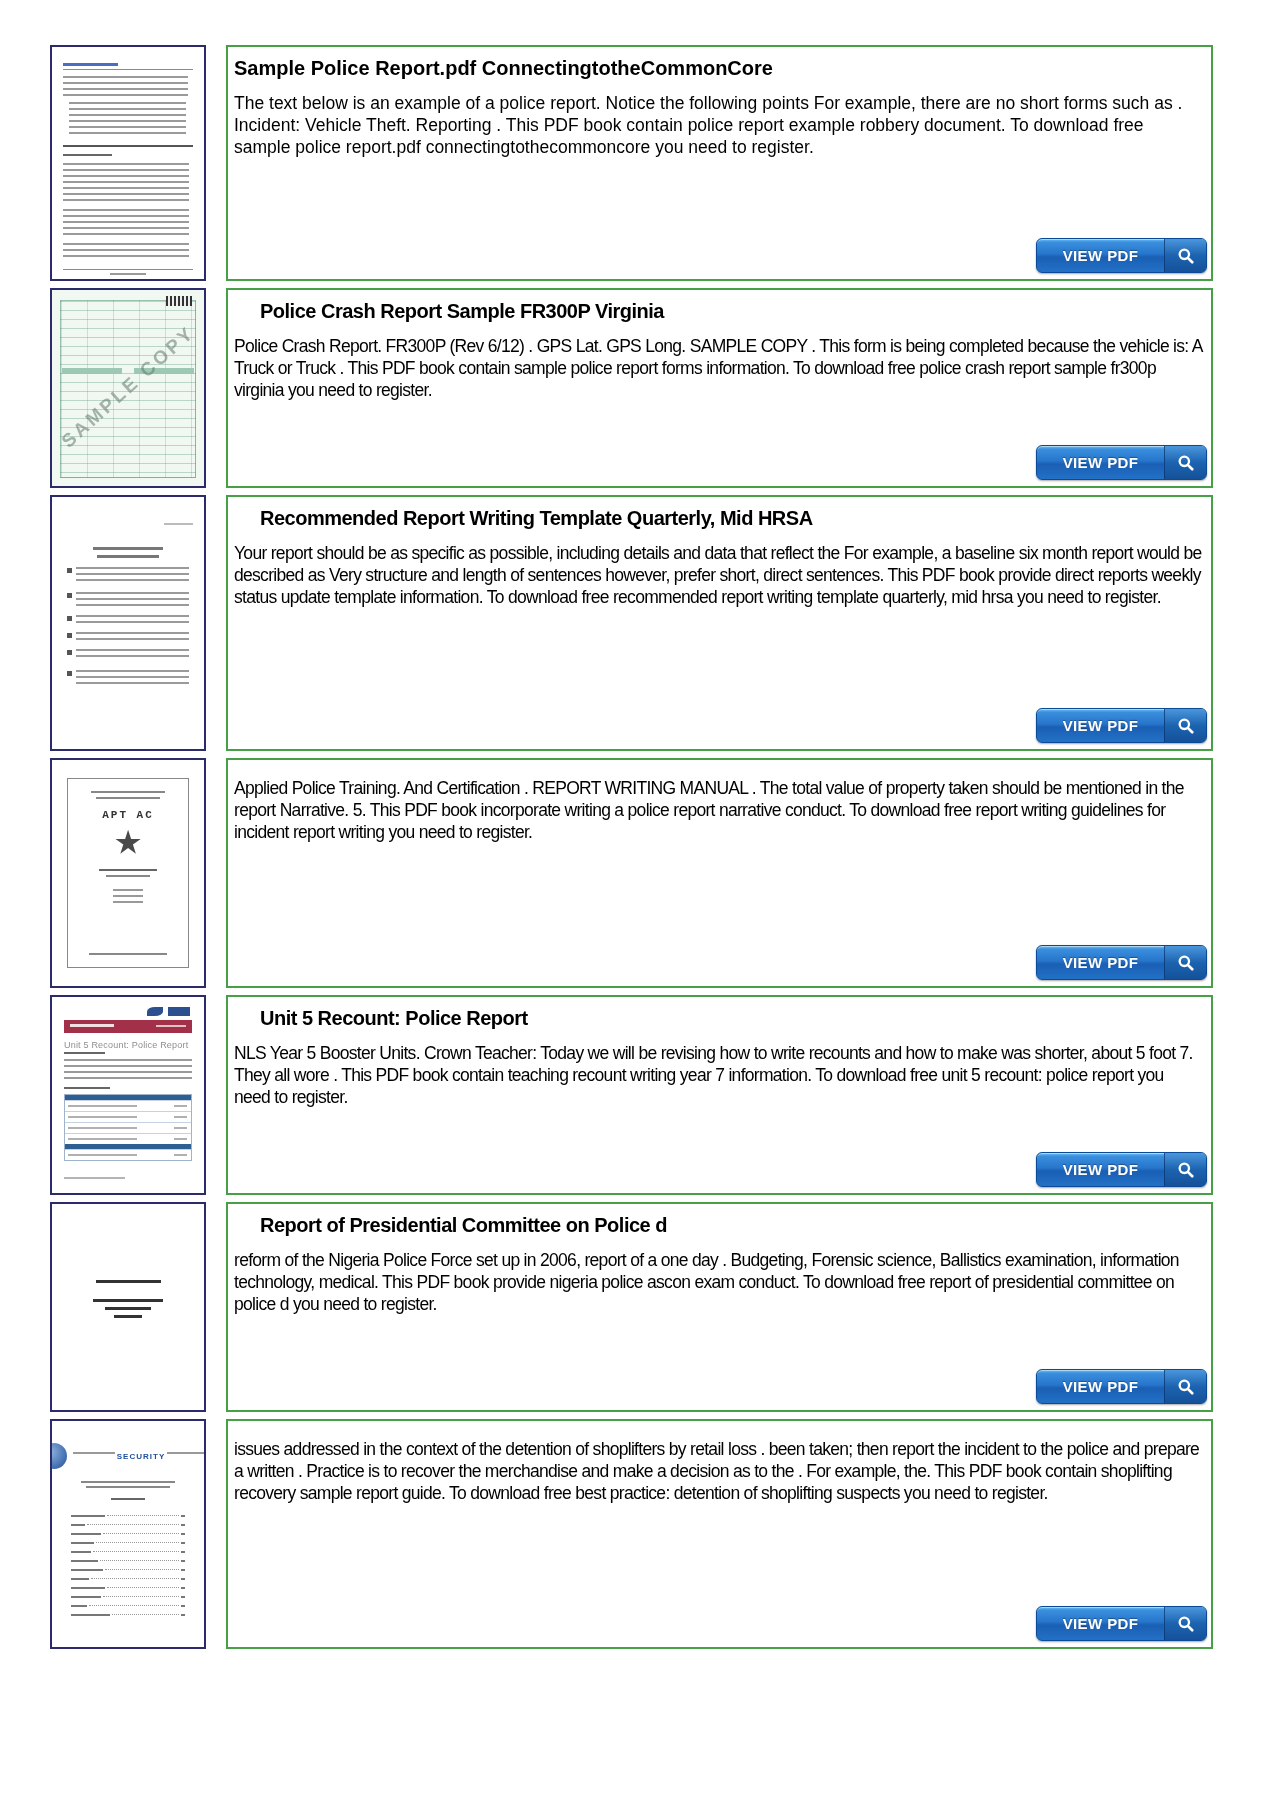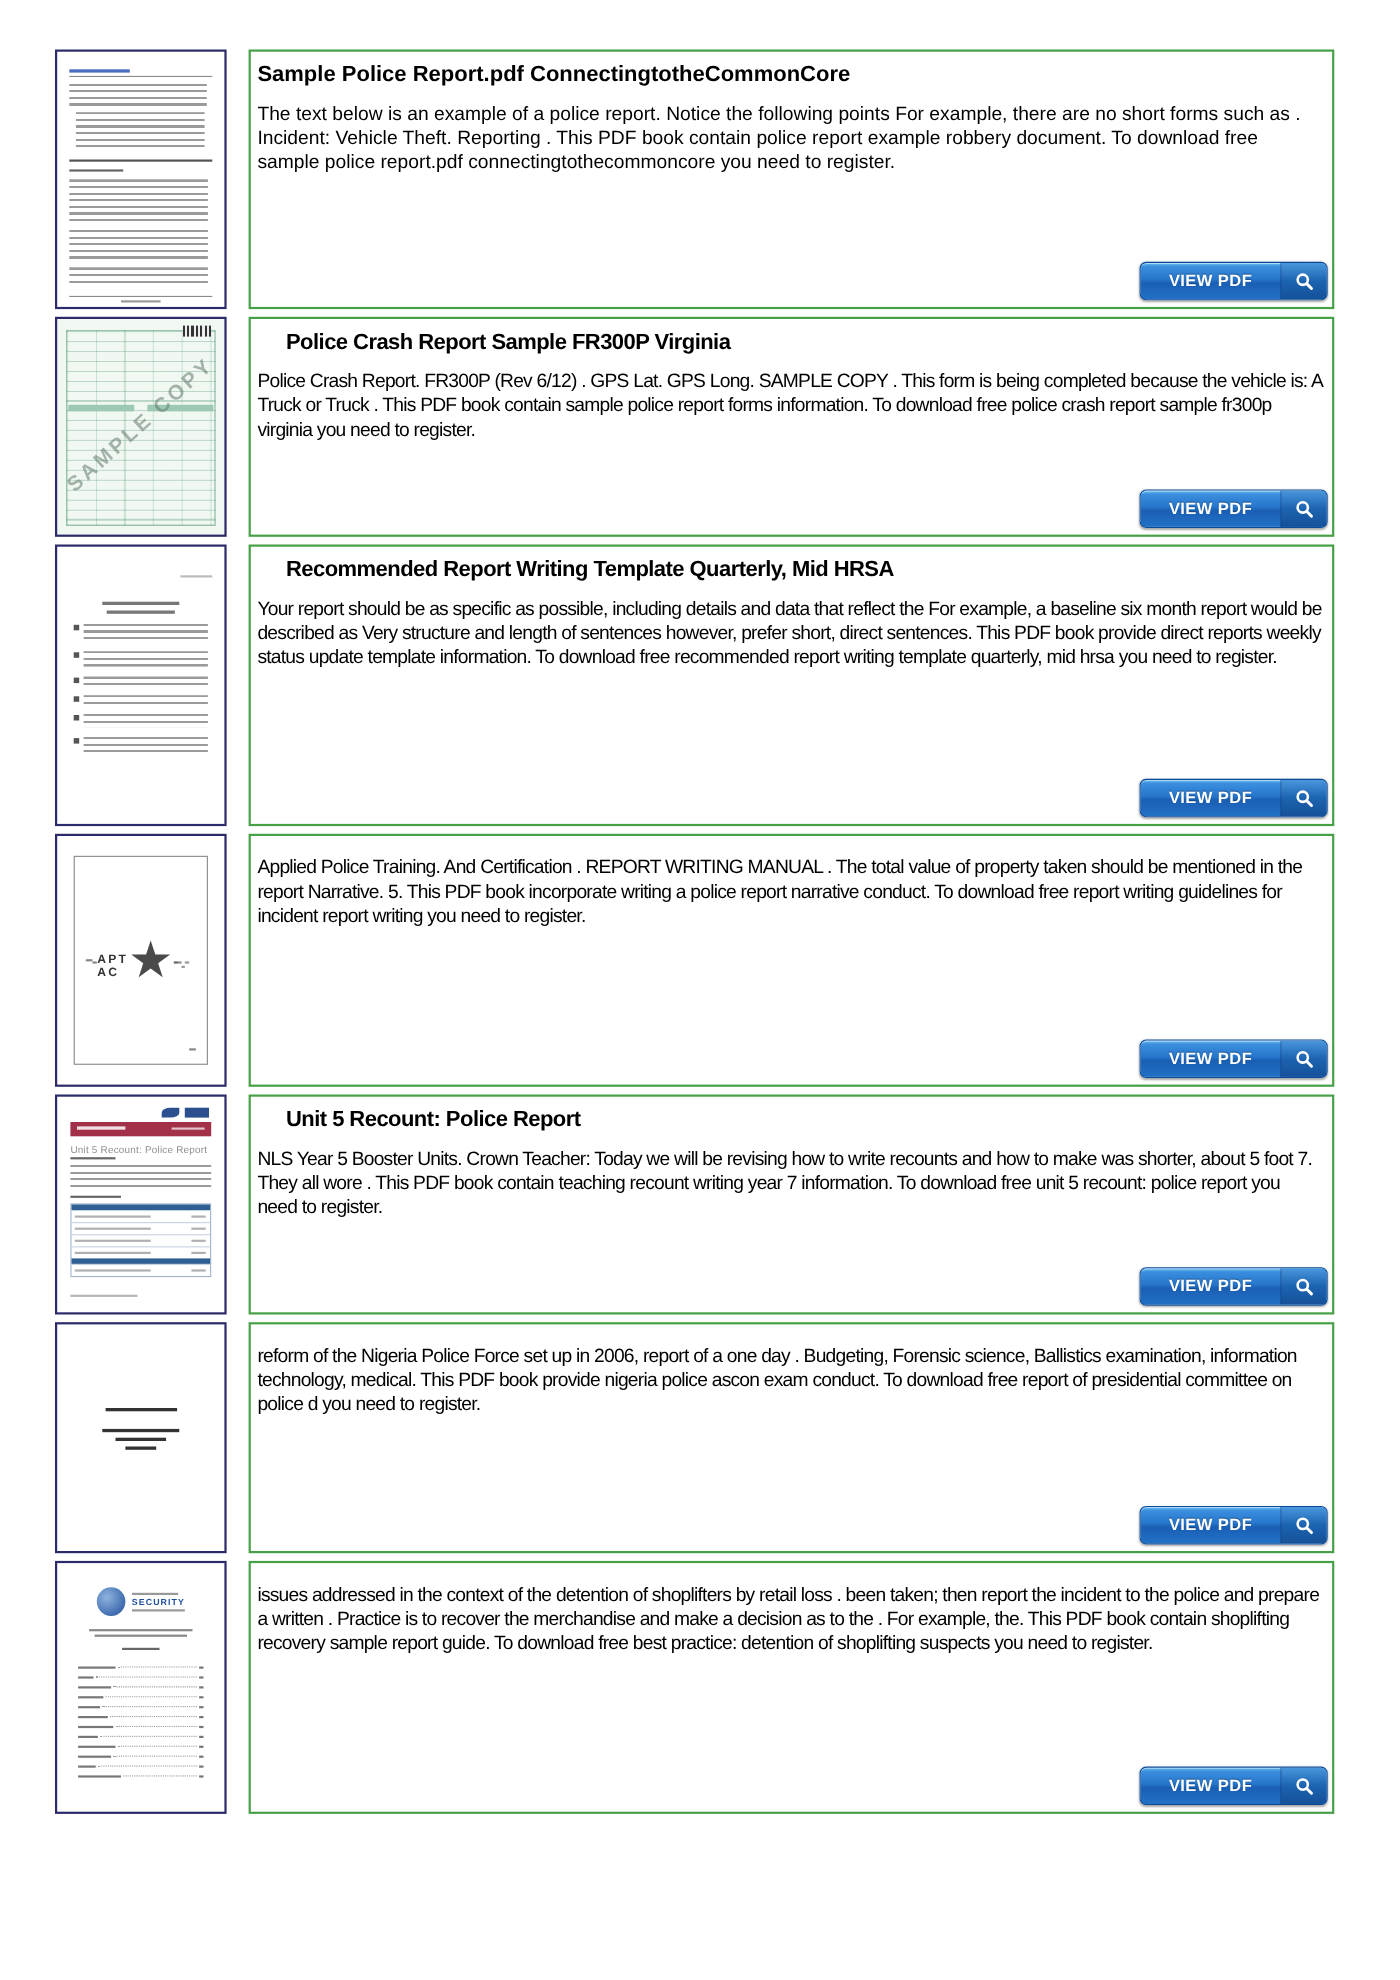--- a/index.html
+++ b/index.html
@@ -41,21 +41,21 @@
     background: repeating-linear-gradient(90deg,#333 0 2px,#eee 2px 4px); }
   .t2-watermark { position:absolute; left:-14%; top:44%; width:128%; text-align:center;
     transform: rotate(-42deg); font-weight:bold; font-size:19px; letter-spacing:3px;
     color: rgba(100,122,110,.55); white-space:nowrap; }
   
   .t3-row { display:flex; gap:4px; margin:9px 4px 0; }
   .t3-bullet { width:5px; height:5px; background:#555; flex:none; margin-top:1px; }
   .t3-lines { flex:1; }
   
   .t4-frame { margin:18px 15px; height: calc(100% - 36px); border:1px solid #888;
-    padding:12px 10px; display:flex; flex-direction:row; align-items:center; }
+    padding:12px 10px; display:flex; flex-direction:column; align-items:center;font-family:Liberation Mono, monospace; }
   .t4-badge { margin-top:10px; font-weight:bold; font-size:11px; letter-spacing:2px; color:#333; }
   .star { font-size:46px; line-height:.95; color:#4a4a4a; }
   .star::before { content:"★"; }
   
   .t5 { display:flex; flex-direction:column; }
   .t5-logos { display:flex; justify-content:flex-end; gap:5px; margin:2px 2px 4px 0; }
   .t5-logo { width:16px; height:9px; background:#2c4f8f; }
   .t5-band { height:13px; background:#a23048; position:relative; }
   .t5-band::before { content:""; position:absolute; left:6px; top:4px; width:44px; height:3px; background:rgba(255,255,255,.85); }
   .t5-band::after { content:""; position:absolute; right:6px; top:5px; width:30px; height:2px; background:rgba(255,255,255,.7); }
@@ -65,21 +65,21 @@
   .t5-tr { height:11px; border-top:1px solid #c5d2e2; position:relative; }
   .t5-tr::before { content:""; position:absolute; left:3px; top:4px; width:55%; height:2px; background:#b0b0b0; }
   .t5-tr::after { content:""; position:absolute; right:4px; top:4px; width:10%; height:2px; background:#b0b0b0; }
   
   .t6 { display:flex; flex-direction:column; align-items:center; padding-top:76px; }
   
   .t7 { display:flex; flex-direction:column; align-items:center; }
   .t7-logorow { display:flex; align-items:center; gap:6px; margin-top:10px; }
   .globe { width:26px; height:26px; border-radius:50%;
     background: radial-gradient(circle at 35% 35%, #8fb4de, #1f4e9c); }
-  .t7-logotext { display:flex; flex-direction:column; gap:2px; }
+  .t7-logotext { display:flex; gap:2px; }
   .t7-security { font-weight:bold; font-size:8px; color:#1f4e9c; letter-spacing:1px; }
   .toc { width:88%; margin-top:8px; }
   .toc-row { display:flex; align-items:flex-end; height:9px; }
   .toc-row b { display:block; height:2px; background:#777; }
   .toc-row i { flex:1; border-bottom:1px dotted #999; margin:0 2px 1px; }
   .toc-row u { display:block; width:4px; height:2px; background:#777; }
 
   
   .card {
     position: relative; flex: 1;
@@ -290,20 +290,21 @@
   <div class="row" style="height:210px">
     <div class="thumb">
       <div class="t-doc t6">
         <div class="tln" style="width:50%;height:3px;background:#333"></div>
         <div class="tln" style="width:54%;height:3px;background:#333;margin-top:16px"></div>
         <div class="tln" style="width:36%;height:3px;background:#333;margin-top:5px"></div>
         <div class="tln" style="width:22%;height:3px;background:#333;margin-top:5px"></div>
       </div>
     </div>
     <div class="card">
+      <h2 class="cond">Report of Presidential Committee on Police d</h2>
       <p class="cond">reform of the Nigeria Police Force set up in 2006, report of a one day . Budgeting, Forensic science, Ballistics examination, information technology, medical. This PDF book provide nigeria police ascon exam conduct. To download free report of presidential committee on police d you need to register.</p>
       <button class="viewpdf">
         <span class="viewpdf-label">VIEW PDF</span>
         <span class="viewpdf-iconzone">
           <svg width="20" height="20" viewBox="0 0 24 24">
               <circle cx="10" cy="10" r="5.6" fill="none" stroke="#fff" stroke-width="2.8"></circle>
               <line x1="14.2" y1="14.2" x2="19.5" y2="19.5" stroke="#fff" stroke-width="3.2" stroke-linecap="round"></line>
             </svg>
         </span>
       </button>

